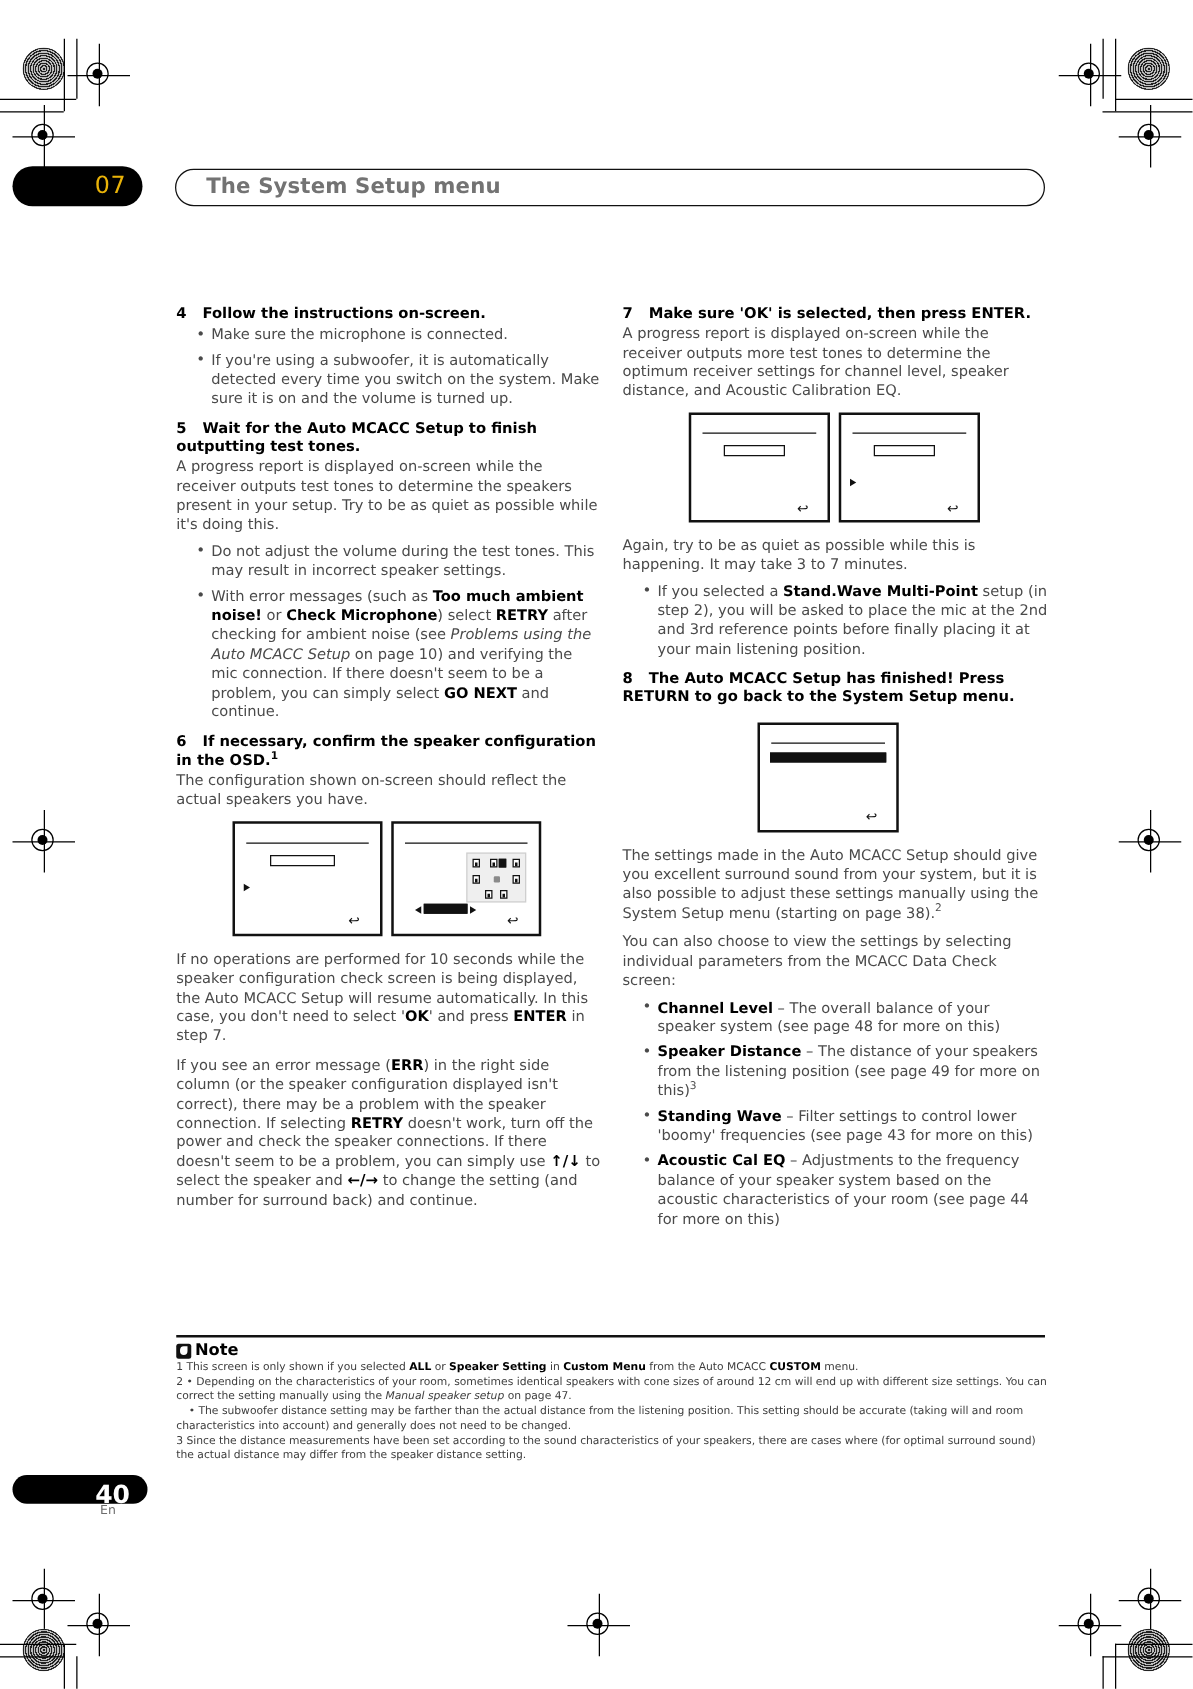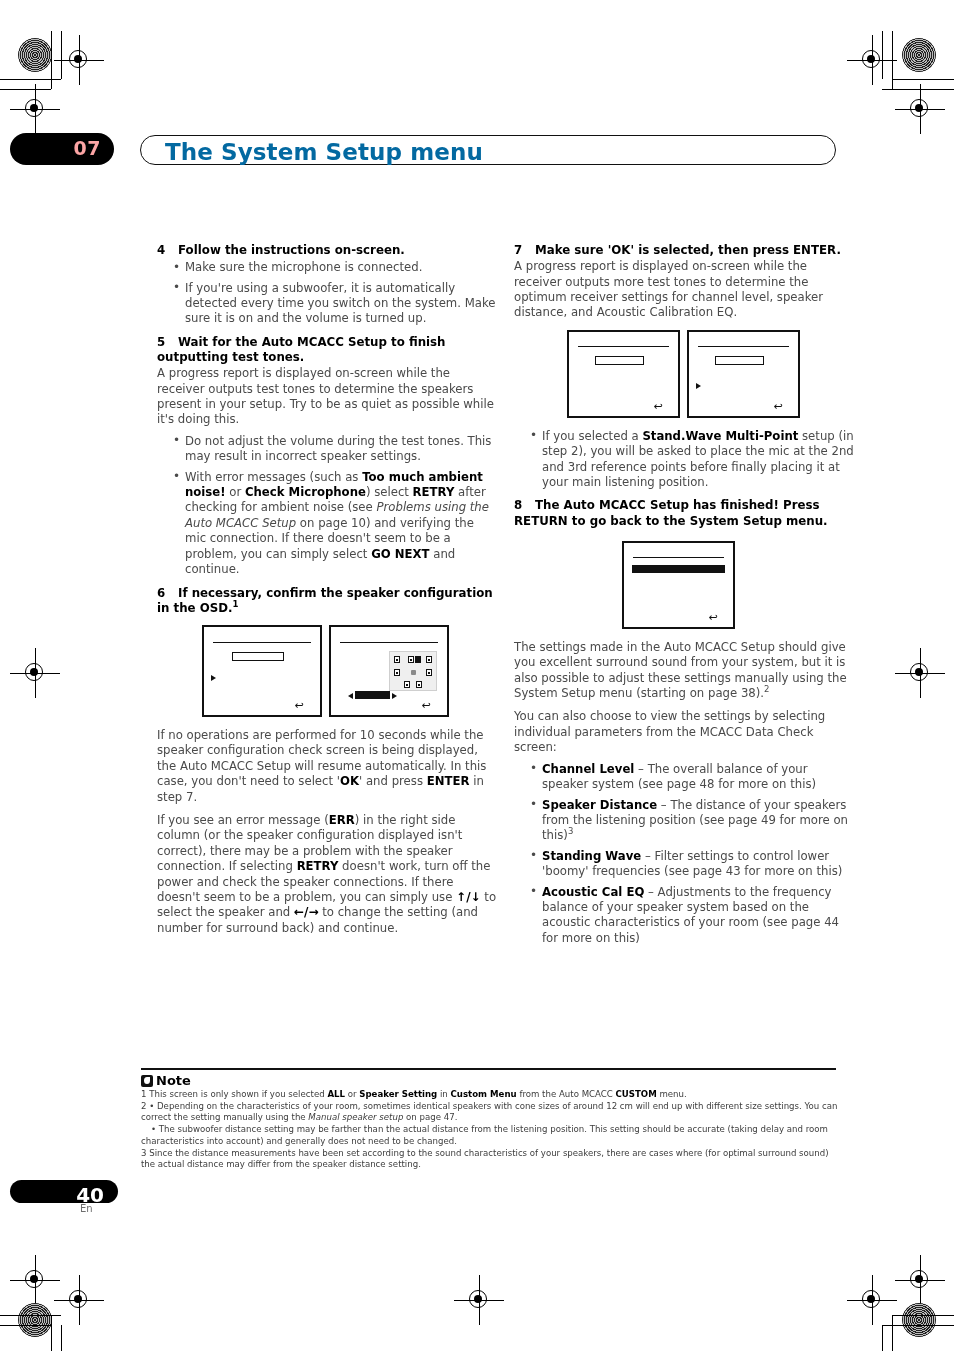--- a/index.html
+++ b/index.html
@@ -45,47 +45,46 @@
   
   .chapter-tab {
     position: absolute;
     left: 10px; top: 133px;
     width: 104px; height: 32px;
     background: #000;
     border-radius: 16px;
   }
   .chapter-num {
     position: absolute; right: 13px; top: 4px;
-    color: #fca5a5; font-weight: bold; font-size: 19px;
+    color: #eab308; font-weight: normal; font-size: 19px;
     letter-spacing: .5px;
   }
   .header-bar {
     position: absolute;
     left: 140px; top: 135px;
     width: 696px; height: 30px;
     border: 1.2px solid #111;
     border-radius: 15px;
     box-sizing: border-box;
   }
   .header-title {
     position: absolute;
     left: 165px; top: 139px;
-    font-size: 23px; font-weight: bold; color: #0369a1;
+    font-size: 17px; font-weight: bold; color: #737373;
     letter-spacing: .1px;
   }
 
   
   .col {
     position: absolute;
     top: 243px;
     width: 341px;
     font-size: 11.7px;
     line-height: 15.4px;
     color: #4a4a4a;
-    margin-left: 16px;
   }
   .col-left  { left: 141px; }
   .col-right { left: 498px; }
 
   .step {
     color: #000;
     font-weight: bold;
     font-size: 11.8px;
     line-height: 15.2px;
     margin: 0 0 1px 0;
@@ -316,20 +315,21 @@
   </p>
   <p class="body tight">A progress report is displayed on-screen while the receiver outputs test tones to determine the speakers present in your setup. Try to be as quiet as possible while it's doing this.</p>
   <ul class="bullets">
     <li><span>Do not adjust the volume during the test tones. This may result in incorrect speaker settings.</span></li>
     <li><span>With error messages (such as </span><b>Too much ambient noise!</b><span> or </span><b>Check Microphone</b><span>) select </span><b>RETRY</b><span> after checking for ambient noise (see </span><em>Problems using the Auto MCACC Setup</em><span> on page 10) and verifying the mic connection. If there doesn't seem to be a problem, you can simply select </span><b>GO NEXT</b><span> and continue.</span></li>
   </ul>
 
   <p class="step">
     <span class="num">6</span><span>If necessary, confirm the speaker configuration in the OSD.</span><sup>1</sup>
   </p>
+  <p class="body">The configuration shown on-screen should reflect the actual speakers you have.</p>
 
   <div class="osd-row" style="margin-left:45px;">
     <div class="osd" style="width:120px; height:92px;">
       <div class="hr"></div>
       <div class="field" style="left:24%; top:29%; width:45%; height:10%;"></div>
       <div class="cursor" style="left:6%; top:55%;"></div>
       <div class="ret">↩</div>
     </div>
     <div class="osd" style="width:120px; height:92px;">
       <div class="hr"></div>
@@ -370,20 +370,21 @@
       <div class="ret">↩</div>
     </div>
     <div class="osd" style="width:113px; height:88px;">
       <div class="hr"></div>
       <div class="field" style="left:24%; top:29%; width:45%; height:10%;"></div>
       <div class="cursor" style="left:6%; top:61%;"></div>
       <div class="ret">↩</div>
     </div>
   </div>
 
+  <p class="body tight">Again, try to be as quiet as possible while this is happening. It may take 3 to 7 minutes.</p>
   <ul class="bullets">
     <li><span>If you selected a </span><b>Stand.Wave Multi-Point</b><span> setup (in step 2), you will be asked to place the mic at the 2nd and 3rd reference points before finally placing it at your main listening position.</span></li>
   </ul>
 
   <p class="step">
     <span class="num">8</span><span>The Auto MCACC Setup has finished! Press RETURN to go back to the System Setup menu.</span>
   </p>
 
   <div class="osd-row" style="margin-left:108px; margin-top:12px;">
     <div class="osd" style="width:113px; height:88px;">
@@ -406,20 +407,20 @@
 </div>
 
 <div class="note-rule"></div>
 <div class="note-head">
   <span class="note-badge"></span>
   <span>Note</span>
 </div>
 <div class="notes">
   <p><span>1 This screen is only shown if you selected </span><b>ALL</b><span> or </span><b>Speaker Setting</b><span> in </span><b>Custom Menu</b><span> from the Auto MCACC </span><b>CUSTOM</b><span> menu.</span></p>
   <p><span>2 • Depending on the characteristics of your room, sometimes identical speakers with cone sizes of around 12 cm will end up with different size settings. You can correct the setting manually using the </span><em>Manual speaker setup</em><span> on page 47.</span></p>
-  <p class="ind">• The subwoofer distance setting may be farther than the actual distance from the listening position. This setting should be accurate (taking delay and room characteristics into account) and generally does not need to be changed.</p>
+  <p class="ind">• The subwoofer distance setting may be farther than the actual distance from the listening position. This setting should be accurate (taking will and room characteristics into account) and generally does not need to be changed.</p>
   <p>3 Since the distance measurements have been set according to the sound characteristics of your speakers, there are cases where (for optimal surround sound) the actual distance may differ from the speaker distance setting.</p>
 </div>
 
 <div class="page-tab">
   <span class="page-num">40</span>
 </div>
 <div class="page-lang">En</div>
 
 </body></html>

